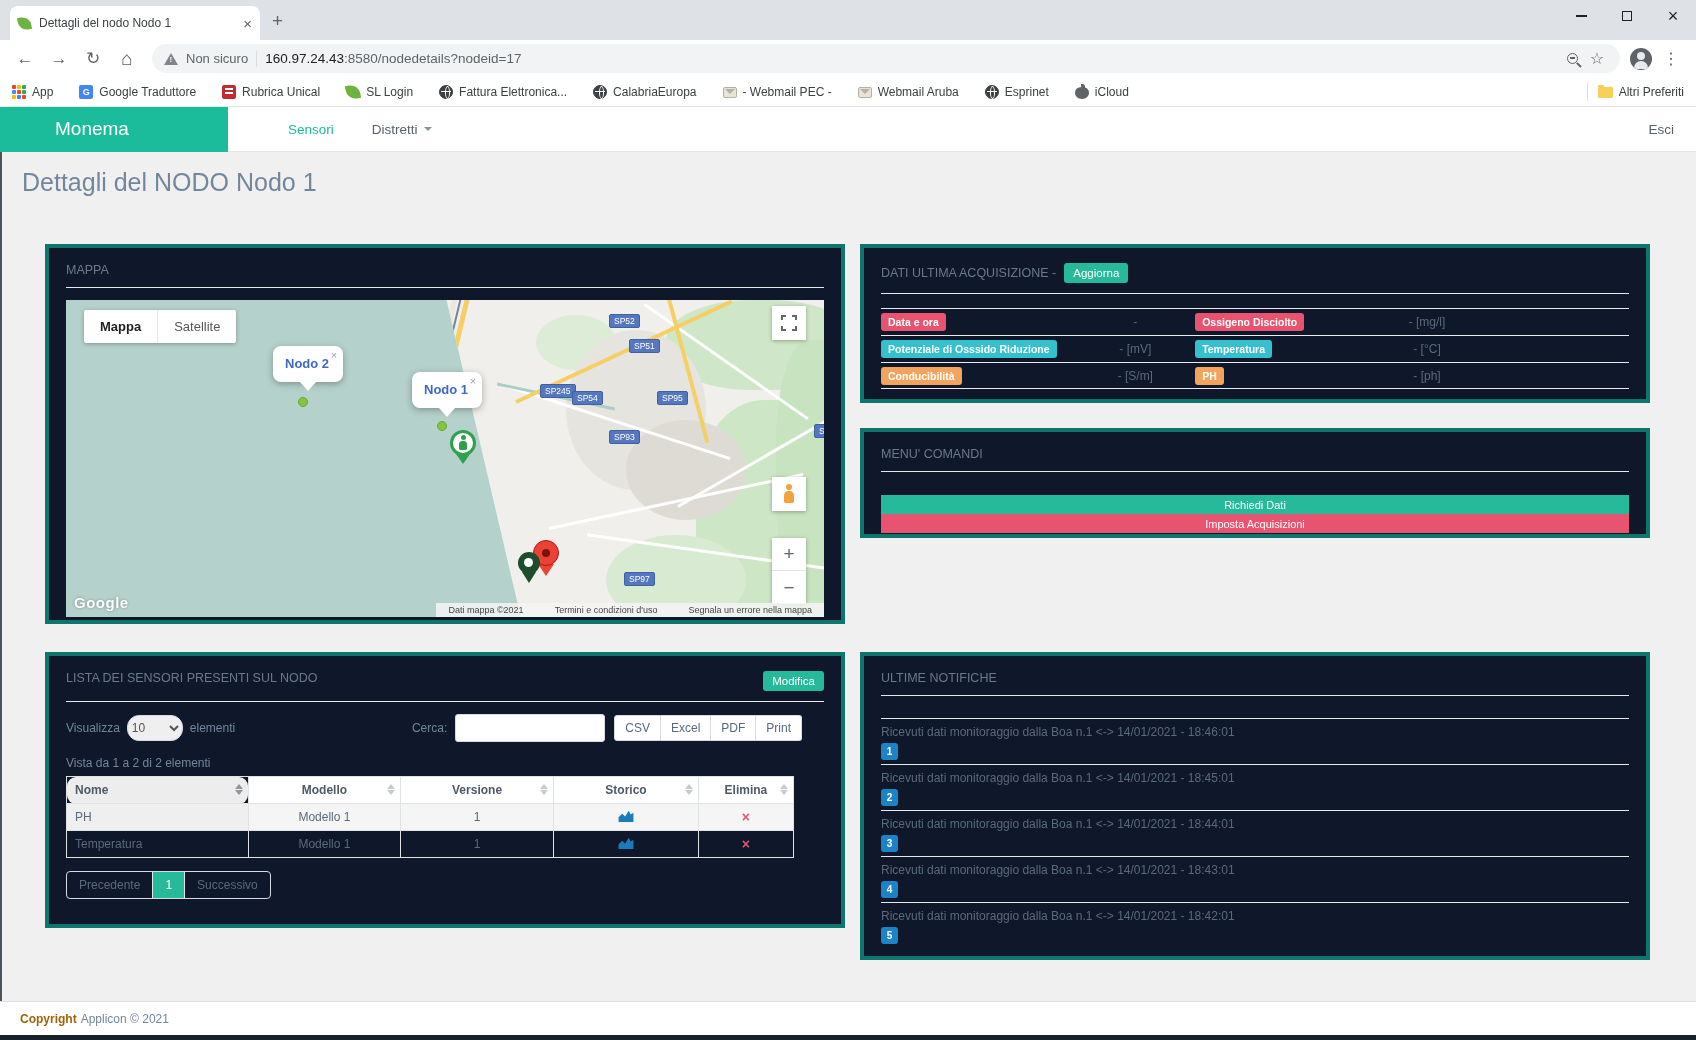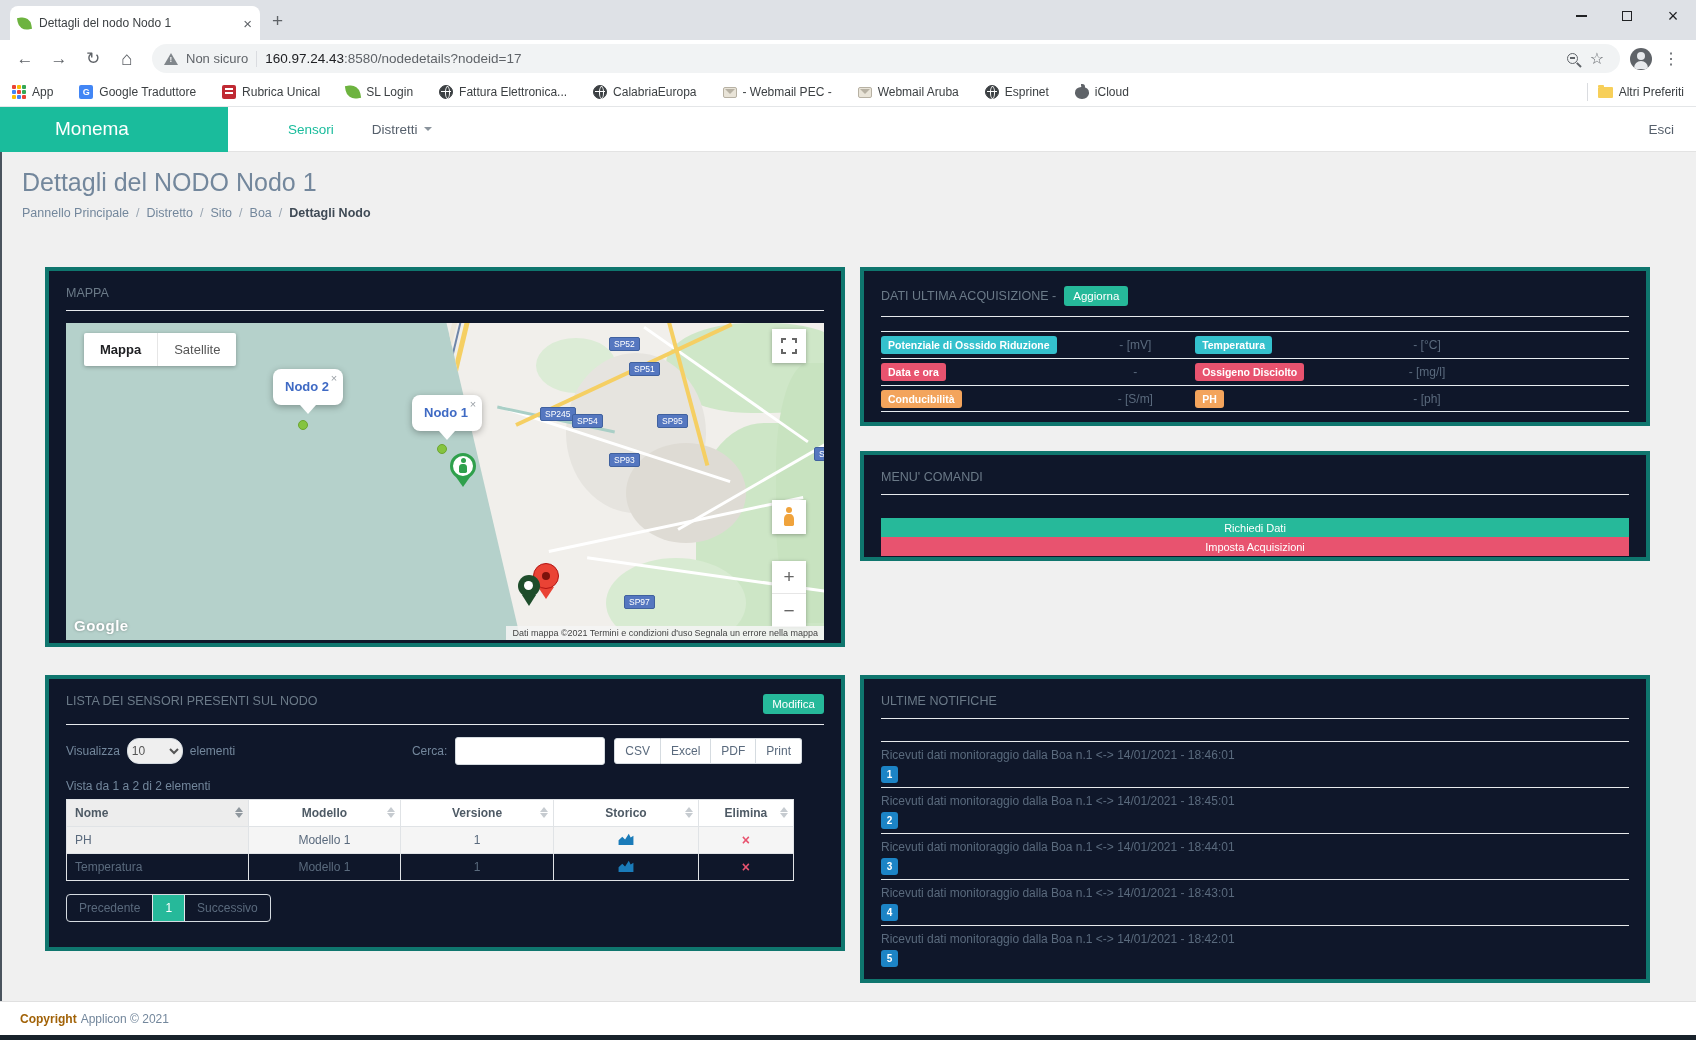--- a/index.html
+++ b/index.html
@@ -103,21 +103,21 @@
   .maptype { position:absolute; left:18px; top:10px; background:#fff; border-radius:2px; box-shadow:0 1px 4px rgba(0,0,0,.3); display:flex; z-index:10; font-size:13px; }
   .maptype div { padding:9px 16px; color:#565656; }
   .maptype div:first-child { font-weight:bold; color:#202124; border-right:1px solid #e6e6e6; }
   .mbtn { position:absolute; right:18px; background:#fff; box-shadow:0 1px 4px rgba(0,0,0,.3); z-index:10; display:flex; align-items:center; justify-content:center; }
   .fullscreen { top:6px; width:34px; height:34px; }
   .pegman { top:177px; width:34px; height:34px; }
   .zoomctl { top:238px; width:34px; height:66px; flex-direction:column; }
   .zoomctl div { width:34px; height:33px; display:flex; align-items:center; justify-content:center; color:#666; font-size:19px; }
   .zoomctl div:first-child { border-bottom:1px solid #e6e6e6; }
   .glogo { position:absolute; left:8px; bottom:6px; color:#fff; font-size:15px; font-weight:bold; letter-spacing:.5px; text-shadow:0 0 3px rgba(0,0,0,.35); z-index:10; }
-  .attrib { position:absolute; right:0; bottom:0; background:rgba(245,245,245,.85); font-size:9px; color:#444; padding:2px 6px; display:flex; gap:2px; z-index:10; }
+  .attrib { position:absolute; right:0; bottom:0; background:rgba(245,245,245,.85); font-size:9px; color:#444; padding:2px 12px; display:flex; gap:31px; z-index:10; }
   
   .acq-table { margin-top:14px; }
   .acq-row { display:grid; grid-template-columns:26% 16% 20% 22% 1fr; align-items:center; height:27px; border-top:1px solid #e7edf1; }
   .acq-row:last-child { border-bottom:1px solid #e7edf1; }
   .badge { display:inline-block; color:#fff; font-size:10.5px; font-weight:bold; padding:3px 7px; border-radius:3px; justify-self:start; }
   .bg-red { background:#e8536f; } .bg-teal { background:#34c1cd; } .bg-orange { background:#f3a45c; }
   .acq-val { font-size:12px; color:#5a6a7d; text-align:center; }
   
   .cmd-buttons { margin-top:23px; }
   .cmd-btn { display:block; width:100%; height:19px; border:none; color:#fff; font-size:11px; cursor:pointer; font-family:inherit; }
@@ -130,21 +130,21 @@
   .dt-search { margin-left:auto; display:flex; align-items:center; gap:8px; }
   .dt-search input { width:150px; height:28px; border:1px solid #d5dbe0; border-radius:3px; }
   .dt-export { display:flex; margin-left:9px; margin-right:22px; }
   .dt-export button { background:#fff; border:1px solid #d5dbe0; border-left-width:0; color:#5a6a7d; font-size:12px; padding:5px 10px; cursor:pointer; font-family:inherit; }
   .dt-export button:first-child { border-left-width:1px; border-radius:3px 0 0 3px; }
   .dt-export button:last-child { border-radius:0 3px 3px 0; }
   .dt-info { margin-top:14px; font-size:12px; color:#73879C; }
   table.sensors { width:96%; border-collapse:collapse; margin-top:6px; font-size:12px; color:#5a6a7d; }
   .sensors th, .sensors td { border:1px solid #e0e3e6; height:27px; padding:0 8px; text-align:center; }
   .sensors th { color:#4e5a65; font-weight:bold; position:relative; background:#fff; }
-  .sensors th:first-child { background:#ededed; text-align:left; }
+  .sensors th:first-child { background:#ededed; text-align:left;border-radius:9px; }
   .sensors td:first-child { text-align:left; }
   .sensors col.c1{width:25%} .sensors col.c2{width:21%} .sensors col.c3{width:21%} .sensors col.c4{width:20%} .sensors col.c5{width:13%}
   .row-odd td { background:#f5f5f5; } .row-odd td:first-child { background:#efefef; }
   .sort { position:absolute; right:5px; top:7px; display:flex; flex-direction:column; gap:1px; }
   .sort i { width:0; height:0; border-left:4px solid transparent; border-right:4px solid transparent; }
   .sort .up { border-bottom:5px solid #c6cbd0; } .sort .dn { border-top:5px solid #c6cbd0; }
   .sort-active .up { border-bottom-color:#8f979e; } .sort-active .dn { border-top-color:#8f979e; }
   .del-x { color:#e8536f; font-weight:bold; font-size:14px; cursor:pointer; }
   .pager { display:inline-flex; margin-top:13px; border:1px solid #d5dbe0; border-radius:4px; overflow:hidden; font-size:12px; }
   .pager span { padding:6px 12px; color:#5a6a7d; cursor:pointer; }
@@ -272,23 +272,20 @@
       <span class="nl-distretti">
         <span>Distretti</span>
         <span class="caret-down"></span>
       </span>
     </div>
     <span class="nav-right">Esci</span>
   </div>
 
   <div class="page-head">
     <div class="page-title">Dettagli del NODO Nodo 1</div>
-    <div class="breadcrumb">
-      <span>Pannello Principale</span><span class="sep">/</span><span>Distretto</span><span class="sep">/</span><span>Sito</span><span class="sep">/</span><span>Boa</span><span class="sep">/</span><span class="last">Dettagli Nodo</span>
-    </div>
   </div>
 
   <div class="content">
     <div class="col-left">
 
       <div class="panel p-mappa">
         <div class="panel-head">
             <span>MAPPA</span>
           </div>
         <div class="map">
@@ -474,31 +471,31 @@
 
     <div class="col-right">
 
       <div class="panel p-dati">
         <div class="panel-head" style="gap:8px;">
           <span>DATI ULTIMA ACQUISIZIONE -</span>
           <button class="btn-green">Aggiorna</button>
         </div>
         <div class="acq-table">
           <div class="acq-row">
+            <span class="badge bg-red">Data e ora</span>
+            <span class="acq-val">-</span>
+            <span class="badge bg-red">Ossigeno Disciolto</span>
+            <span class="acq-val">- [mg/l]</span>
+            <span></span>
+          </div>
+          <div class="acq-row">
             <span class="badge bg-teal">Potenziale di Osssido Riduzione</span>
             <span class="acq-val">- [mV]</span>
             <span class="badge bg-teal">Temperatura</span>
             <span class="acq-val">- [°C]</span>
-            <span></span>
-          </div>
-          <div class="acq-row">
-            <span class="badge bg-red">Data e ora</span>
-            <span class="acq-val">-</span>
-            <span class="badge bg-red">Ossigeno Disciolto</span>
-            <span class="acq-val">- [mg/l]</span>
             <span></span>
           </div>
           <div class="acq-row">
             <span class="badge bg-orange">Conducibilità</span>
             <span class="acq-val">- [S/m]</span>
             <span class="badge bg-orange">PH</span>
             <span class="acq-val">- [ph]</span>
             <span></span>
           </div>
         </div>

